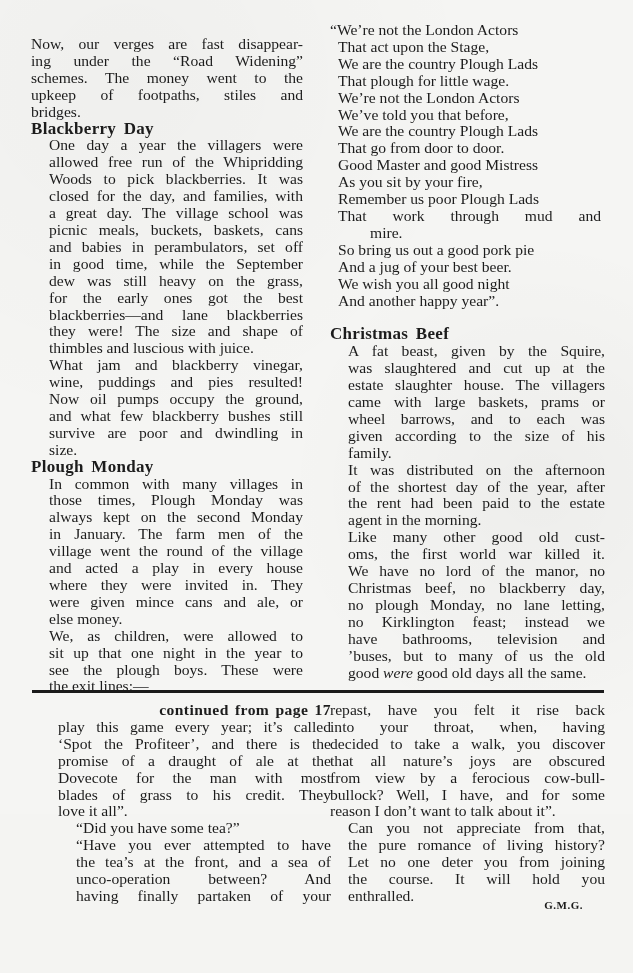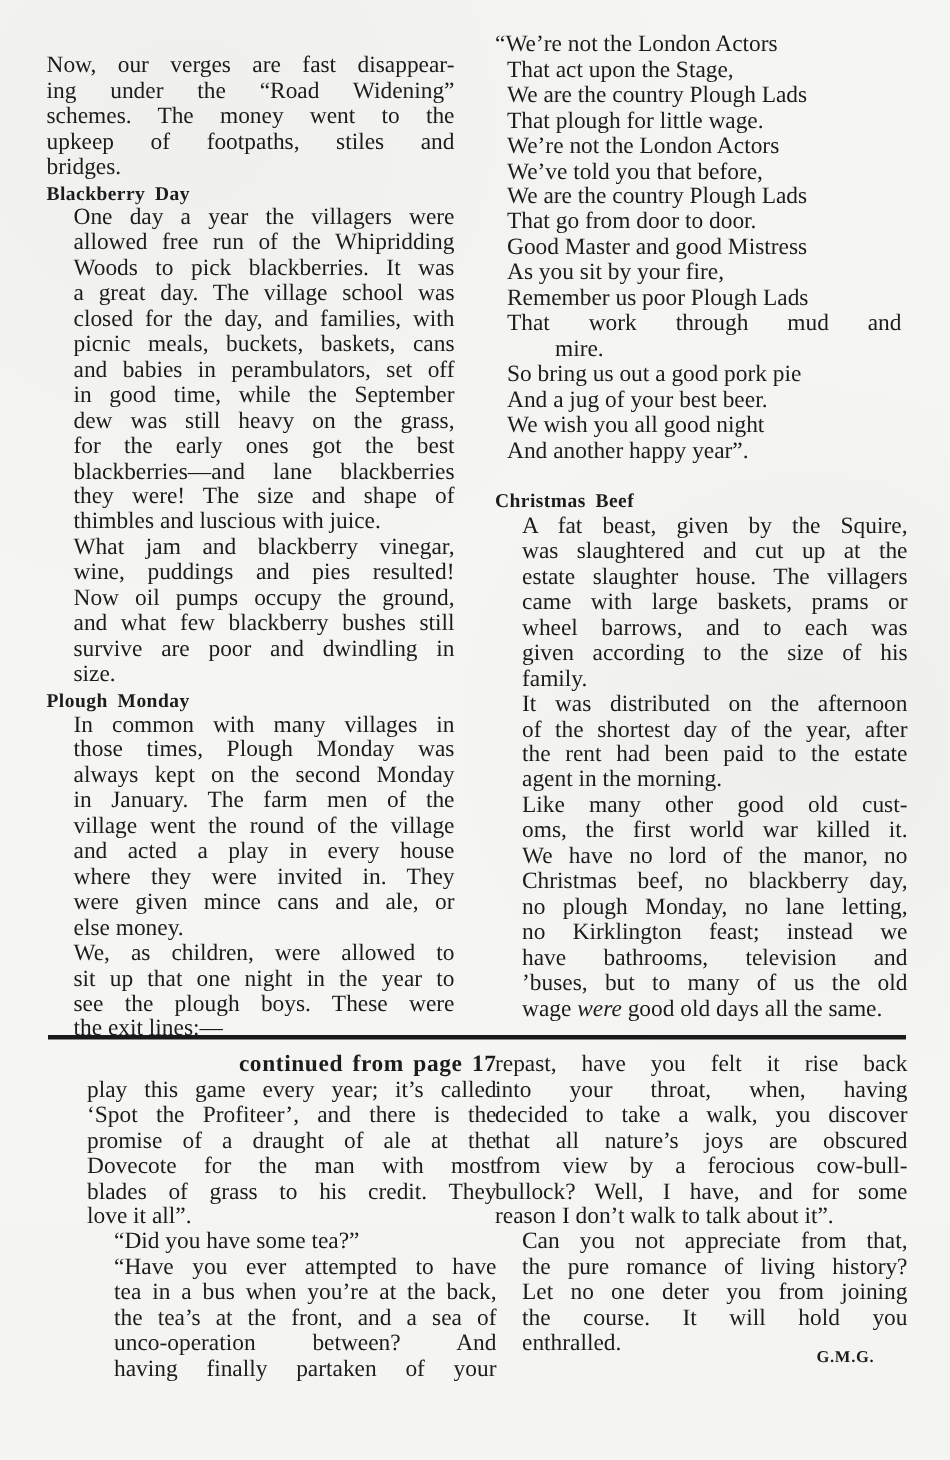--- a/index.html
+++ b/index.html
@@ -31,21 +31,21 @@
     .col-right-bot { left: 330px; top: 702px; width: 275px; }
 
     .col p { margin: 0; }
     .col p.indent { text-indent: 18px; }
     .col p .line { display: block; text-align: justify; text-align-last: justify; }
     .col p .line.last { text-align-last: left; }
 
     .heading {
       margin: 0;
       font-weight: bold;
-      font-size: 13px;
+      font-size: 17px;
       line-height: 16.9px;
       letter-spacing: 0.3px;
       word-spacing: 3px;
     }
     .poem { margin: 0; text-align: left; }
     .poem .verse { display: block; padding-left: 8px; white-space: nowrap; }
     .poem .verse.first { padding-left: 0; }
     .poem .verse.wrap-cont { padding-left: 40px; }
     .poem .verse.just { text-align: justify; text-align-last: justify; padding-right: 4px; }
 
@@ -79,22 +79,22 @@
         <span class="line">ing under the “Road Widening”</span>
         <span class="line">schemes.  The money went to the</span>
         <span class="line">upkeep of footpaths, stiles and</span>
         <span class="line last">bridges.</span>
       </p>
     <h3 class="heading">Blackberry  Day</h3>
     <p class="indent">
         <span class="line">One day a year the villagers were</span>
         <span class="line">allowed free run of the Whipridding</span>
         <span class="line">Woods to pick blackberries.  It was</span>
+        <span class="line">closed for the day, and families, with</span>
         <span class="line">a great day.  The village school was</span>
-        <span class="line">closed for the day, and families, with</span>
         <span class="line">picnic meals, buckets, baskets, cans</span>
         <span class="line">and babies in perambulators, set off</span>
         <span class="line">in good time, while the September</span>
         <span class="line">dew was still heavy on the grass,</span>
         <span class="line">for the early ones got the best</span>
         <span class="line">blackberries—and lane blackberries</span>
         <span class="line">they were!  The size and shape of</span>
         <span class="line last">thimbles and luscious with juice.</span>
       </p>
     <p class="indent">
@@ -158,57 +158,56 @@
         <span class="line last">family.</span>
       </p>
     <p class="indent">
         <span class="line">It was distributed on the afternoon</span>
         <span class="line">of the shortest day of the year, after</span>
         <span class="line">the rent had been paid to the estate</span>
         <span class="line last">agent in the morning.</span>
       </p>
     <p class="indent">
       <span><span class="line">Like many other good old cust-</span><span class="line">oms, the first world war killed it.</span><span class="line">We have no lord of the manor, no</span><span class="line">Christmas beef, no blackberry day,</span><span class="line">no plough Monday, no lane letting,</span><span class="line">no Kirklington feast; instead we</span><span class="line">have bathrooms, television and</span><span class="line">’buses, but to many of us the old</span></span>
-      <span class="line last"><span>wage </span><em>were</em><span> good old days all the same.</span></span>
+      <span class="line last"><span>good </span><em>were</em><span> good old days all the same.</span></span>
     </p>
   </div>
 
   <div class="divider"></div>
 
   <div class="col col-left-bot">
     <span class="continued">continued from page 17</span>
     <p>
         <span class="line">play this game every year; it’s called</span>
         <span class="line">‘Spot the Profiteer’, and there is the</span>
         <span class="line">promise of a draught of ale at the</span>
         <span class="line">Dovecote for the man with most</span>
         <span class="line">blades of grass to his credit.  They</span>
         <span class="line last">love it all”.</span>
       </p>
     <p class="indent">
         <span class="line last">“Did you have some tea?”</span>
       </p>
     <p class="indent">
         <span class="line">“Have you ever attempted to have</span>
-        <span class="line">tea in a bus when you’re at the back,</span>
         <span class="line">the tea’s at the front, and a sea of</span>
         <span class="line">unco-operation between?  And</span>
         <span class="line">having finally partaken of your</span>
       </p>
   </div>
 
   <div class="col col-right-bot">
     <p>
         <span class="line">repast, have you felt it rise back</span>
         <span class="line">into your throat, when, having</span>
         <span class="line">decided to take a walk, you discover</span>
         <span class="line">that all nature’s joys are obscured</span>
         <span class="line">from view by a ferocious cow-bull-</span>
         <span class="line">bullock?  Well, I have, and for some</span>
-        <span class="line last">reason I don’t walk to talk about it”.</span>
+        <span class="line last">reason I don’t want to talk about it”.</span>
       </p>
     <p class="indent">
         <span class="line">Can you not appreciate from that,</span>
         <span class="line">the pure romance of living history?</span>
         <span class="line">Let no one deter you from joining</span>
         <span class="line">the course.  It will hold you</span>
         <span class="line last">enthralled.</span>
       </p>
   </div>
 

